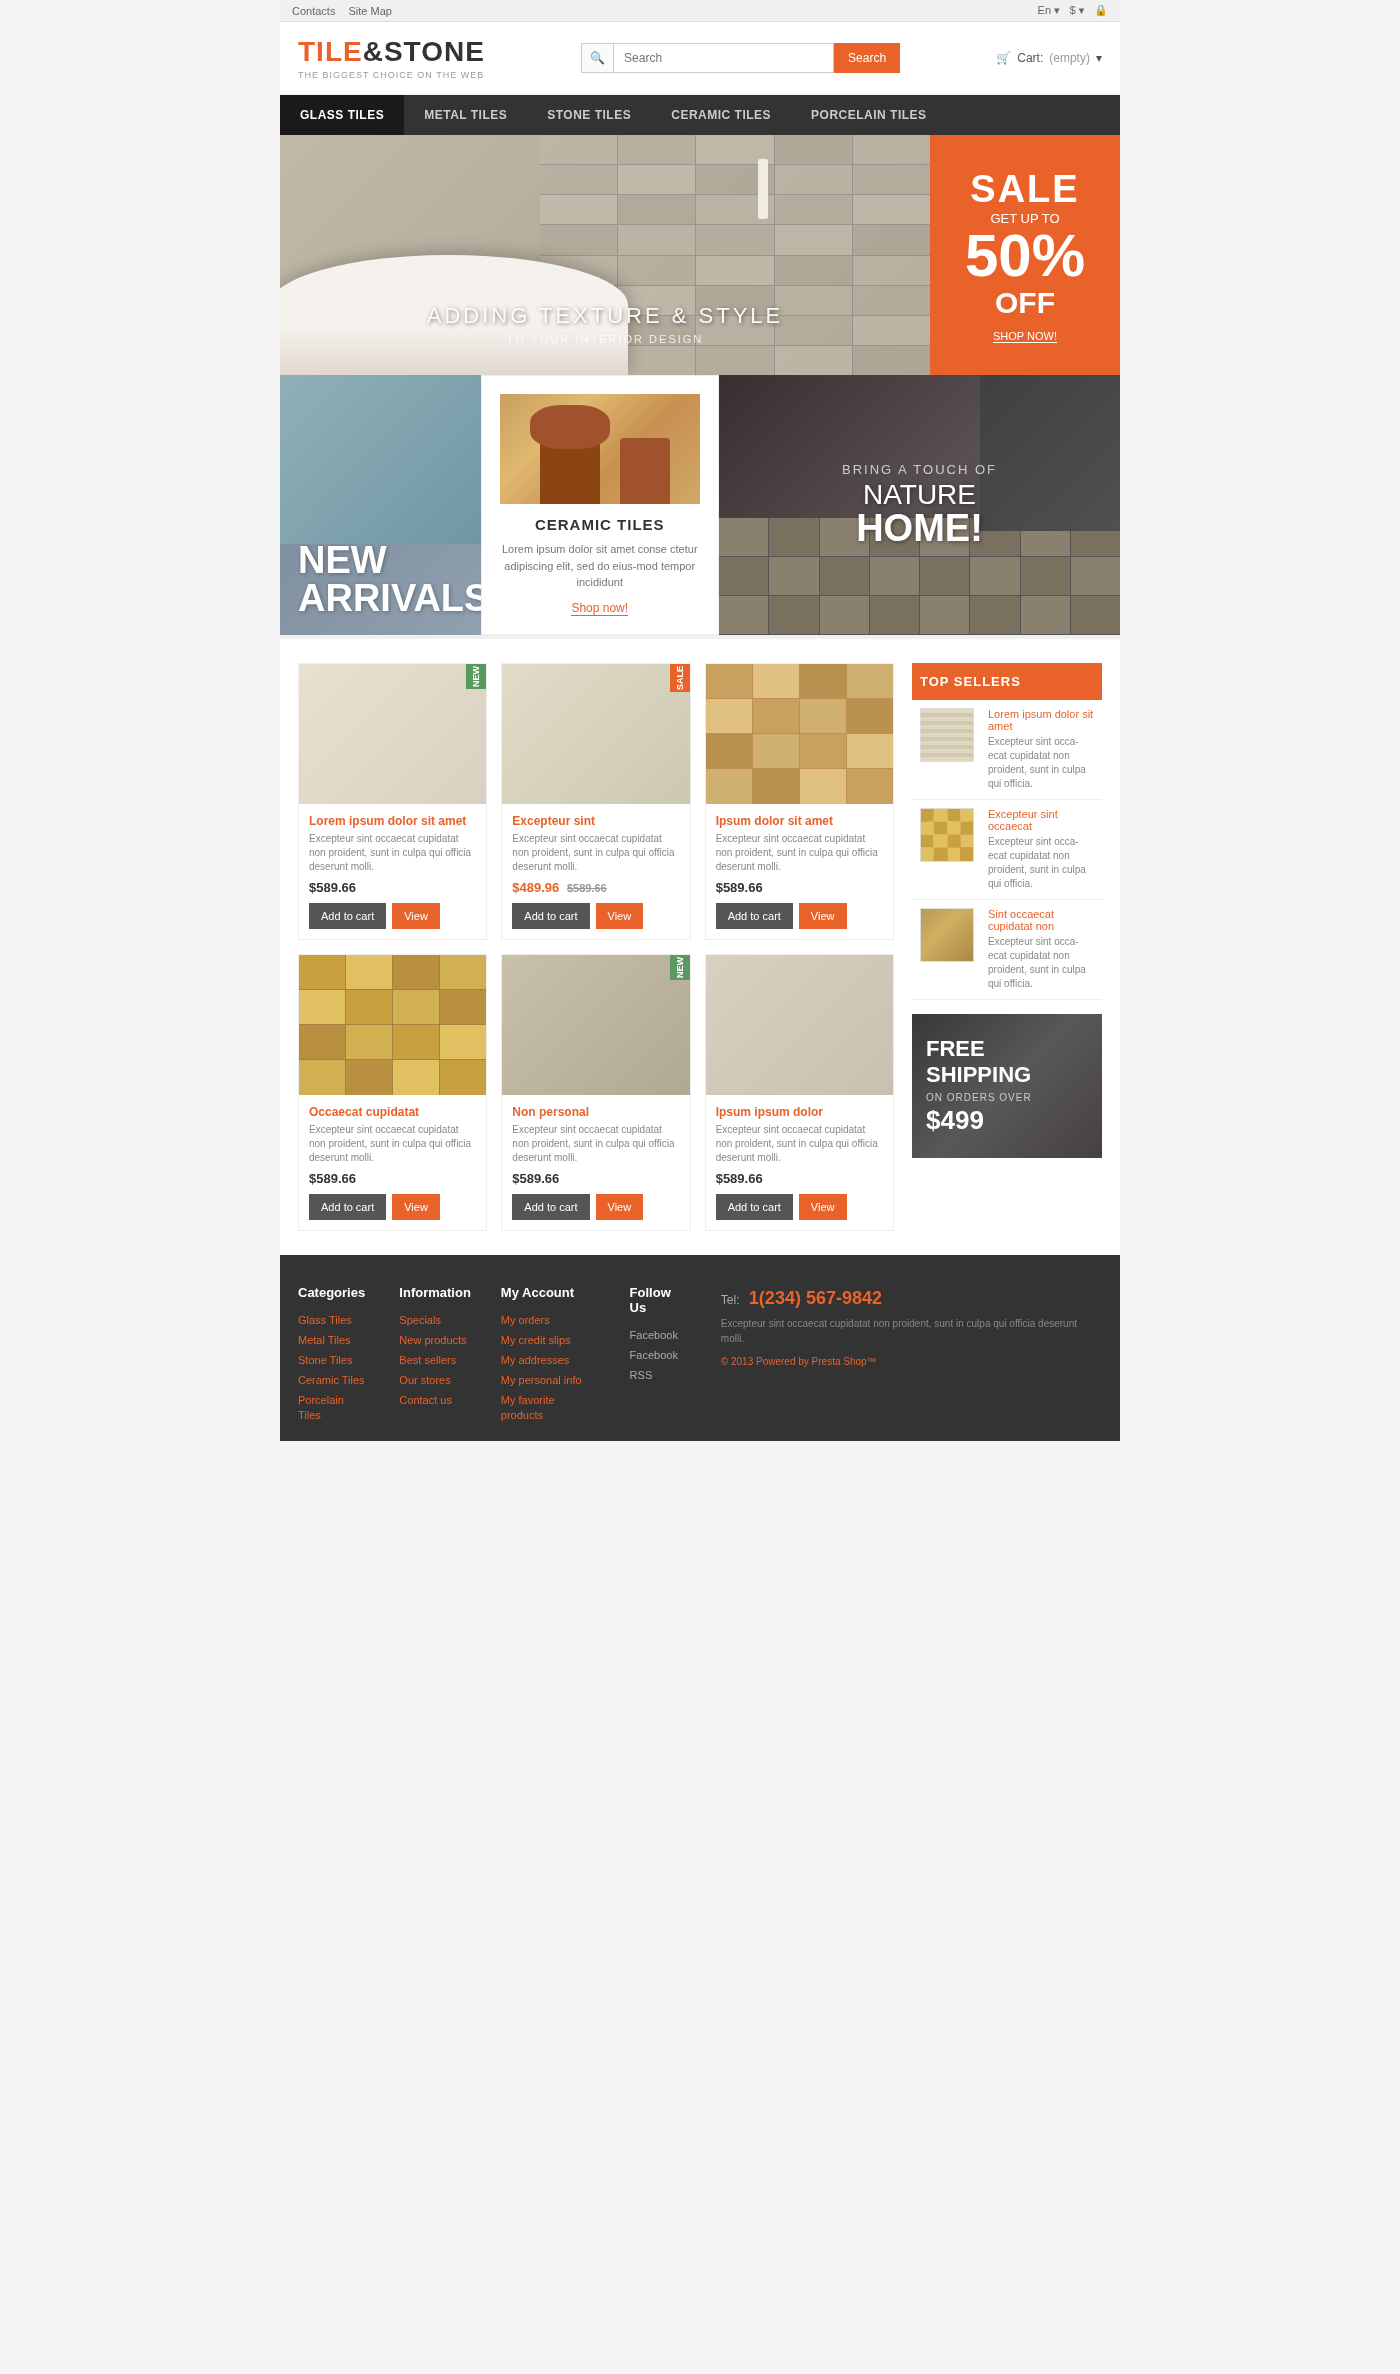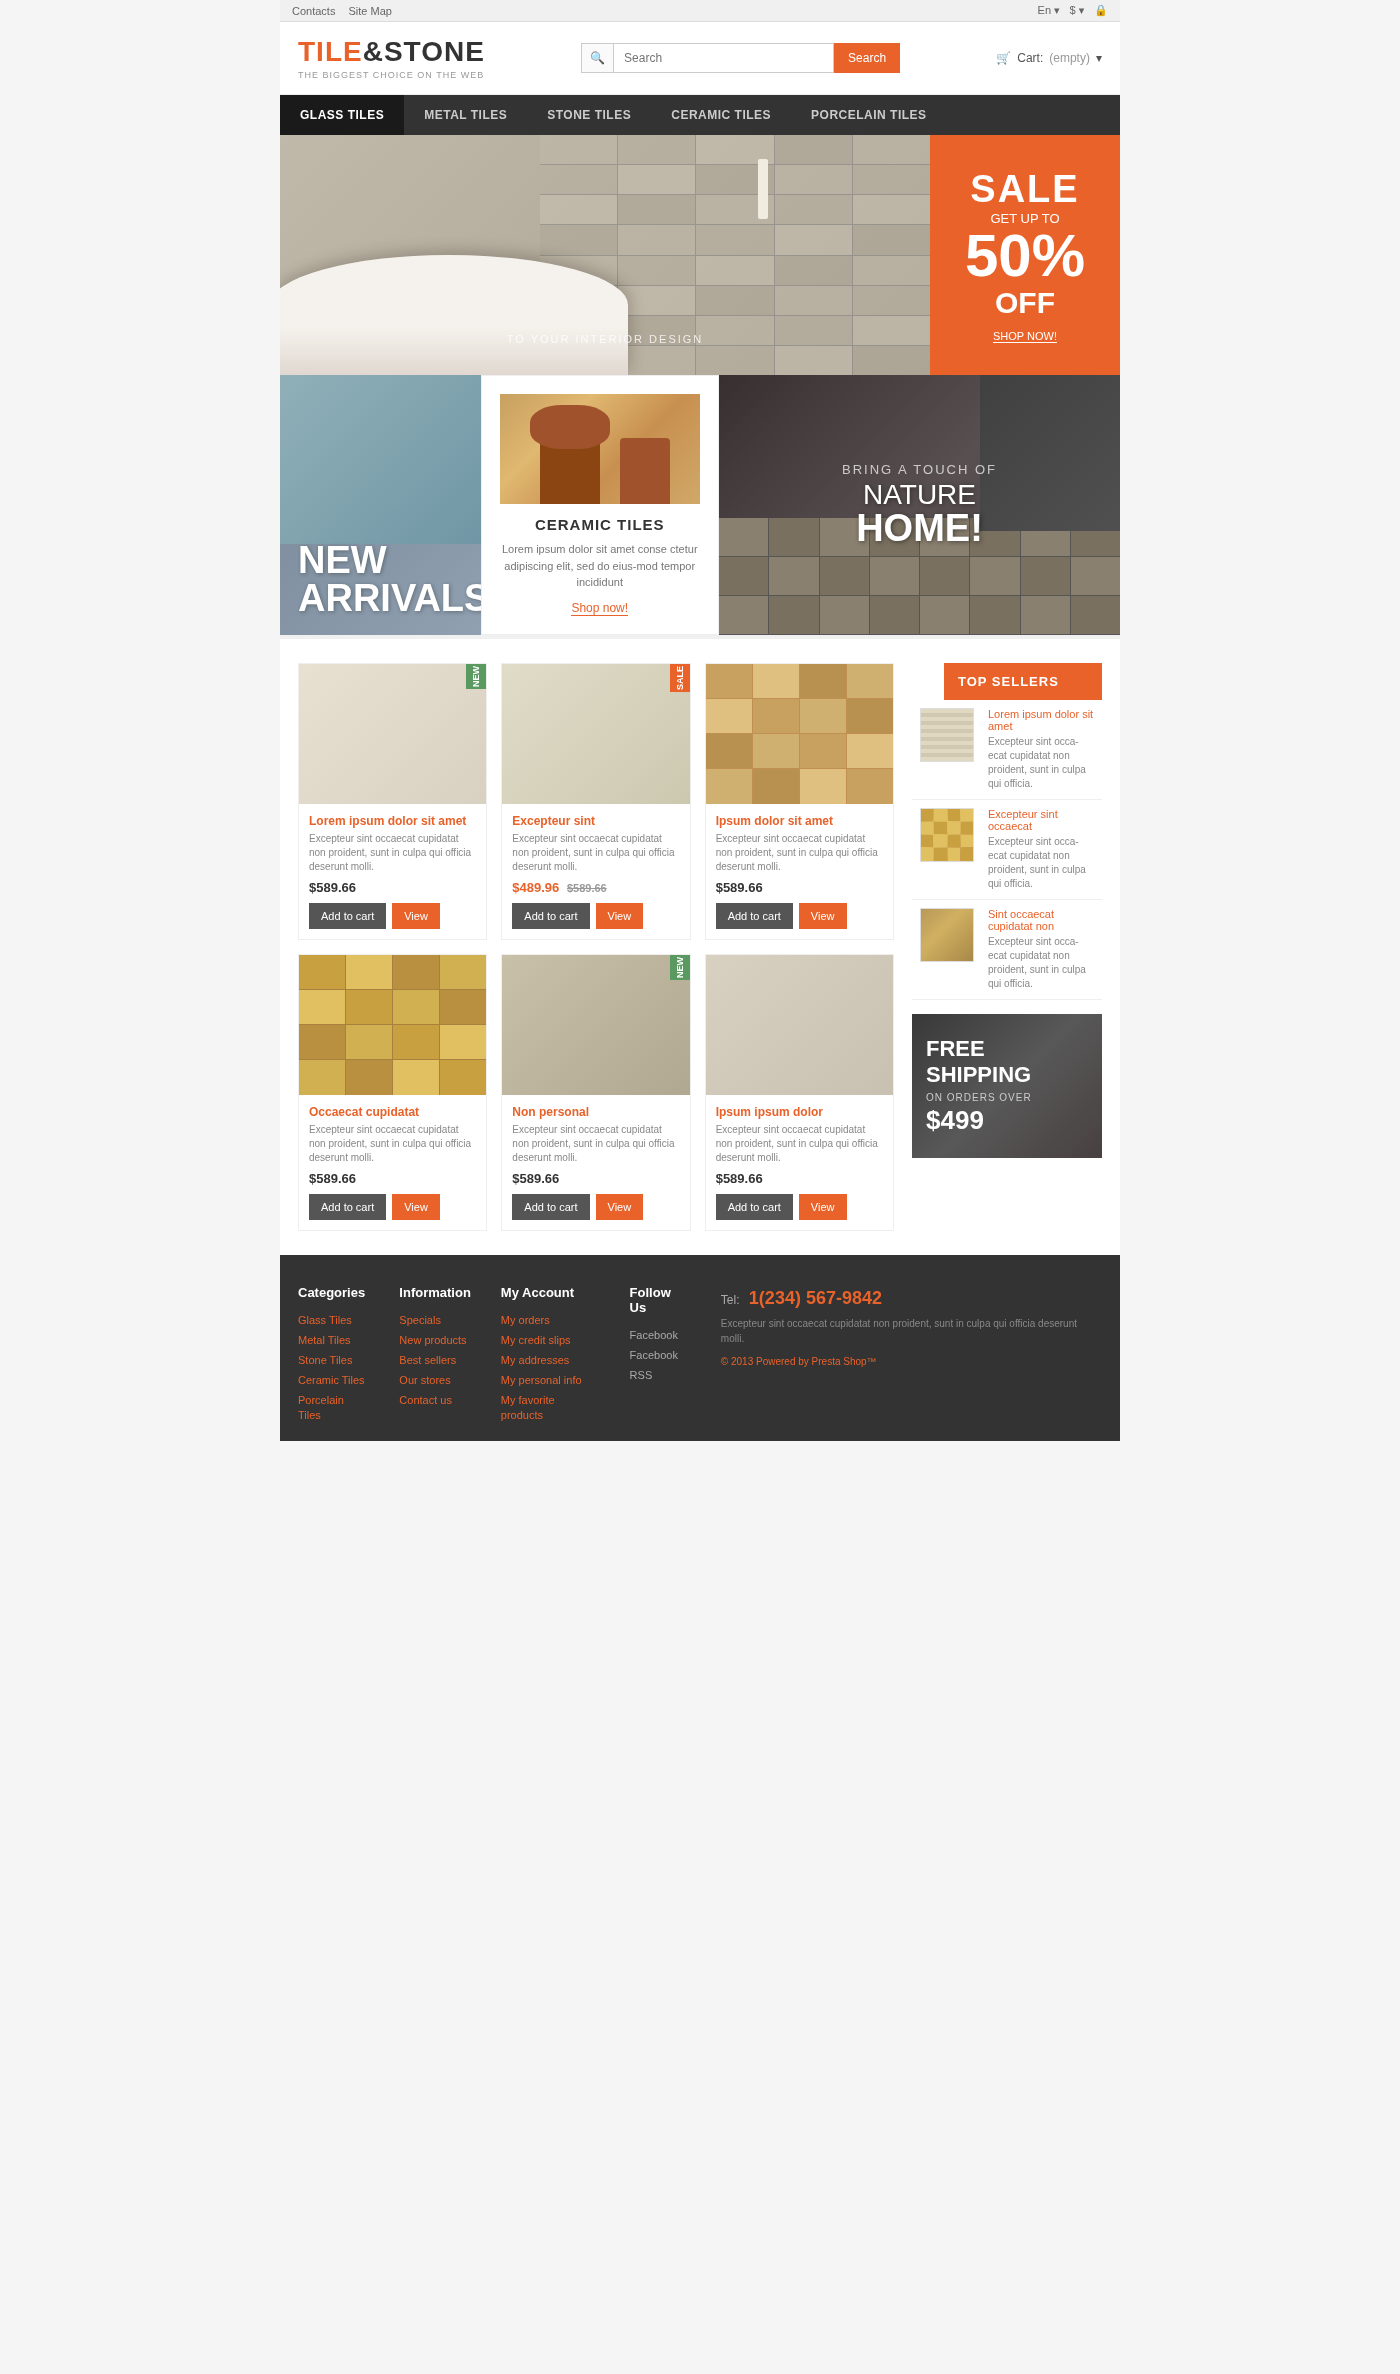--- a/index.html
+++ b/index.html
@@ -162,20 +162,21 @@
         <div style="background:#b8b0a0;"></div>
         <div style="background:#c8c0b0;"></div>
         <div style="background:#b0a898;"></div>
     </div>
 
     <div style="position:absolute;left:-10px;bottom:0;width:55%;height:50%;background:linear-gradient(180deg,#f5f2ed 60%,#e0d8d0 100%);border-radius:60% 60% 0 0 / 50% 50% 0 0;box-shadow:2px -4px 16px rgba(0,0,0,0.2);"></div>
 
     <div style="position:absolute;right:25%;top:10%;width:10px;height:60px;background:#f0ece0;border-radius:2px;"></div>
 
     <div style="position:absolute;bottom:30px;left:0;right:0;text-align:center;z-index:5;">
+      <div style="font-size:22px;color:rgba(255,255,255,0.95);letter-spacing:3px;text-transform:uppercase;font-weight:300;text-shadow:1px 1px 4px rgba(0,0,0,0.5);">ADDING TEXTURE &amp; STYLE</div>
       <div style="font-size:11px;color:rgba(255,255,255,0.8);letter-spacing:2px;text-transform:uppercase;margin-top:4px;">TO YOUR INTERIOR DESIGN</div>
     </div>
   </div>
   <div class="hero-sale">
     <div style="font-size:38px;font-weight:bold;color:#fff;letter-spacing:2px;">SALE</div>
     <div style="font-size:13px;color:#fff;">GET UP TO</div>
     <div style="font-size:60px;font-weight:bold;color:#fff;line-height:1;">50%</div>
     <div style="font-size:30px;font-weight:bold;color:#fff;">OFF</div>
     <a href="#" style="color:#fff;font-size:11px;border-bottom:1px solid #fff;margin-top:10px;text-decoration:none;">SHOP NOW!</a>
   </div>
@@ -381,21 +382,21 @@
             <button class="btn-view">View</button>
           </div>
         </div>
       </div>
 
     </div>
   </div>
 
   <div class="products-sidebar">
 
-    <div style="background:#e8622a;color:#fff;padding:11px 14px;margin-left:32px;">
+    <div style="background:#e8622a;color:#fff;padding:11px 8px;">
       <h3 style="font-size:13px;font-weight:bold;text-transform:uppercase;letter-spacing:1px;">TOP SELLERS</h3>
     </div>
 
     <div class="sidebar-seller-item">
       <div style="width:54px;height:54px;flex-shrink:0;background:repeating-linear-gradient(0deg,#e0d8c0,#e0d8c0 4px,#d0c8b0 4px,#d0c8b0 8px);border:1px solid #ddd;"></div>
       <div style="padding-left:6px;">
         <div style="font-size:11px;color:#e8622a;margin-bottom:3px;cursor:pointer;">Lorem ipsum dolor sit amet</div>
         <div style="font-size:10px;color:#888;line-height:1.4;">Excepteur sint occa-ecat cupidatat non proident, sunt in culpa qui officia.</div>
       </div>
     </div>

